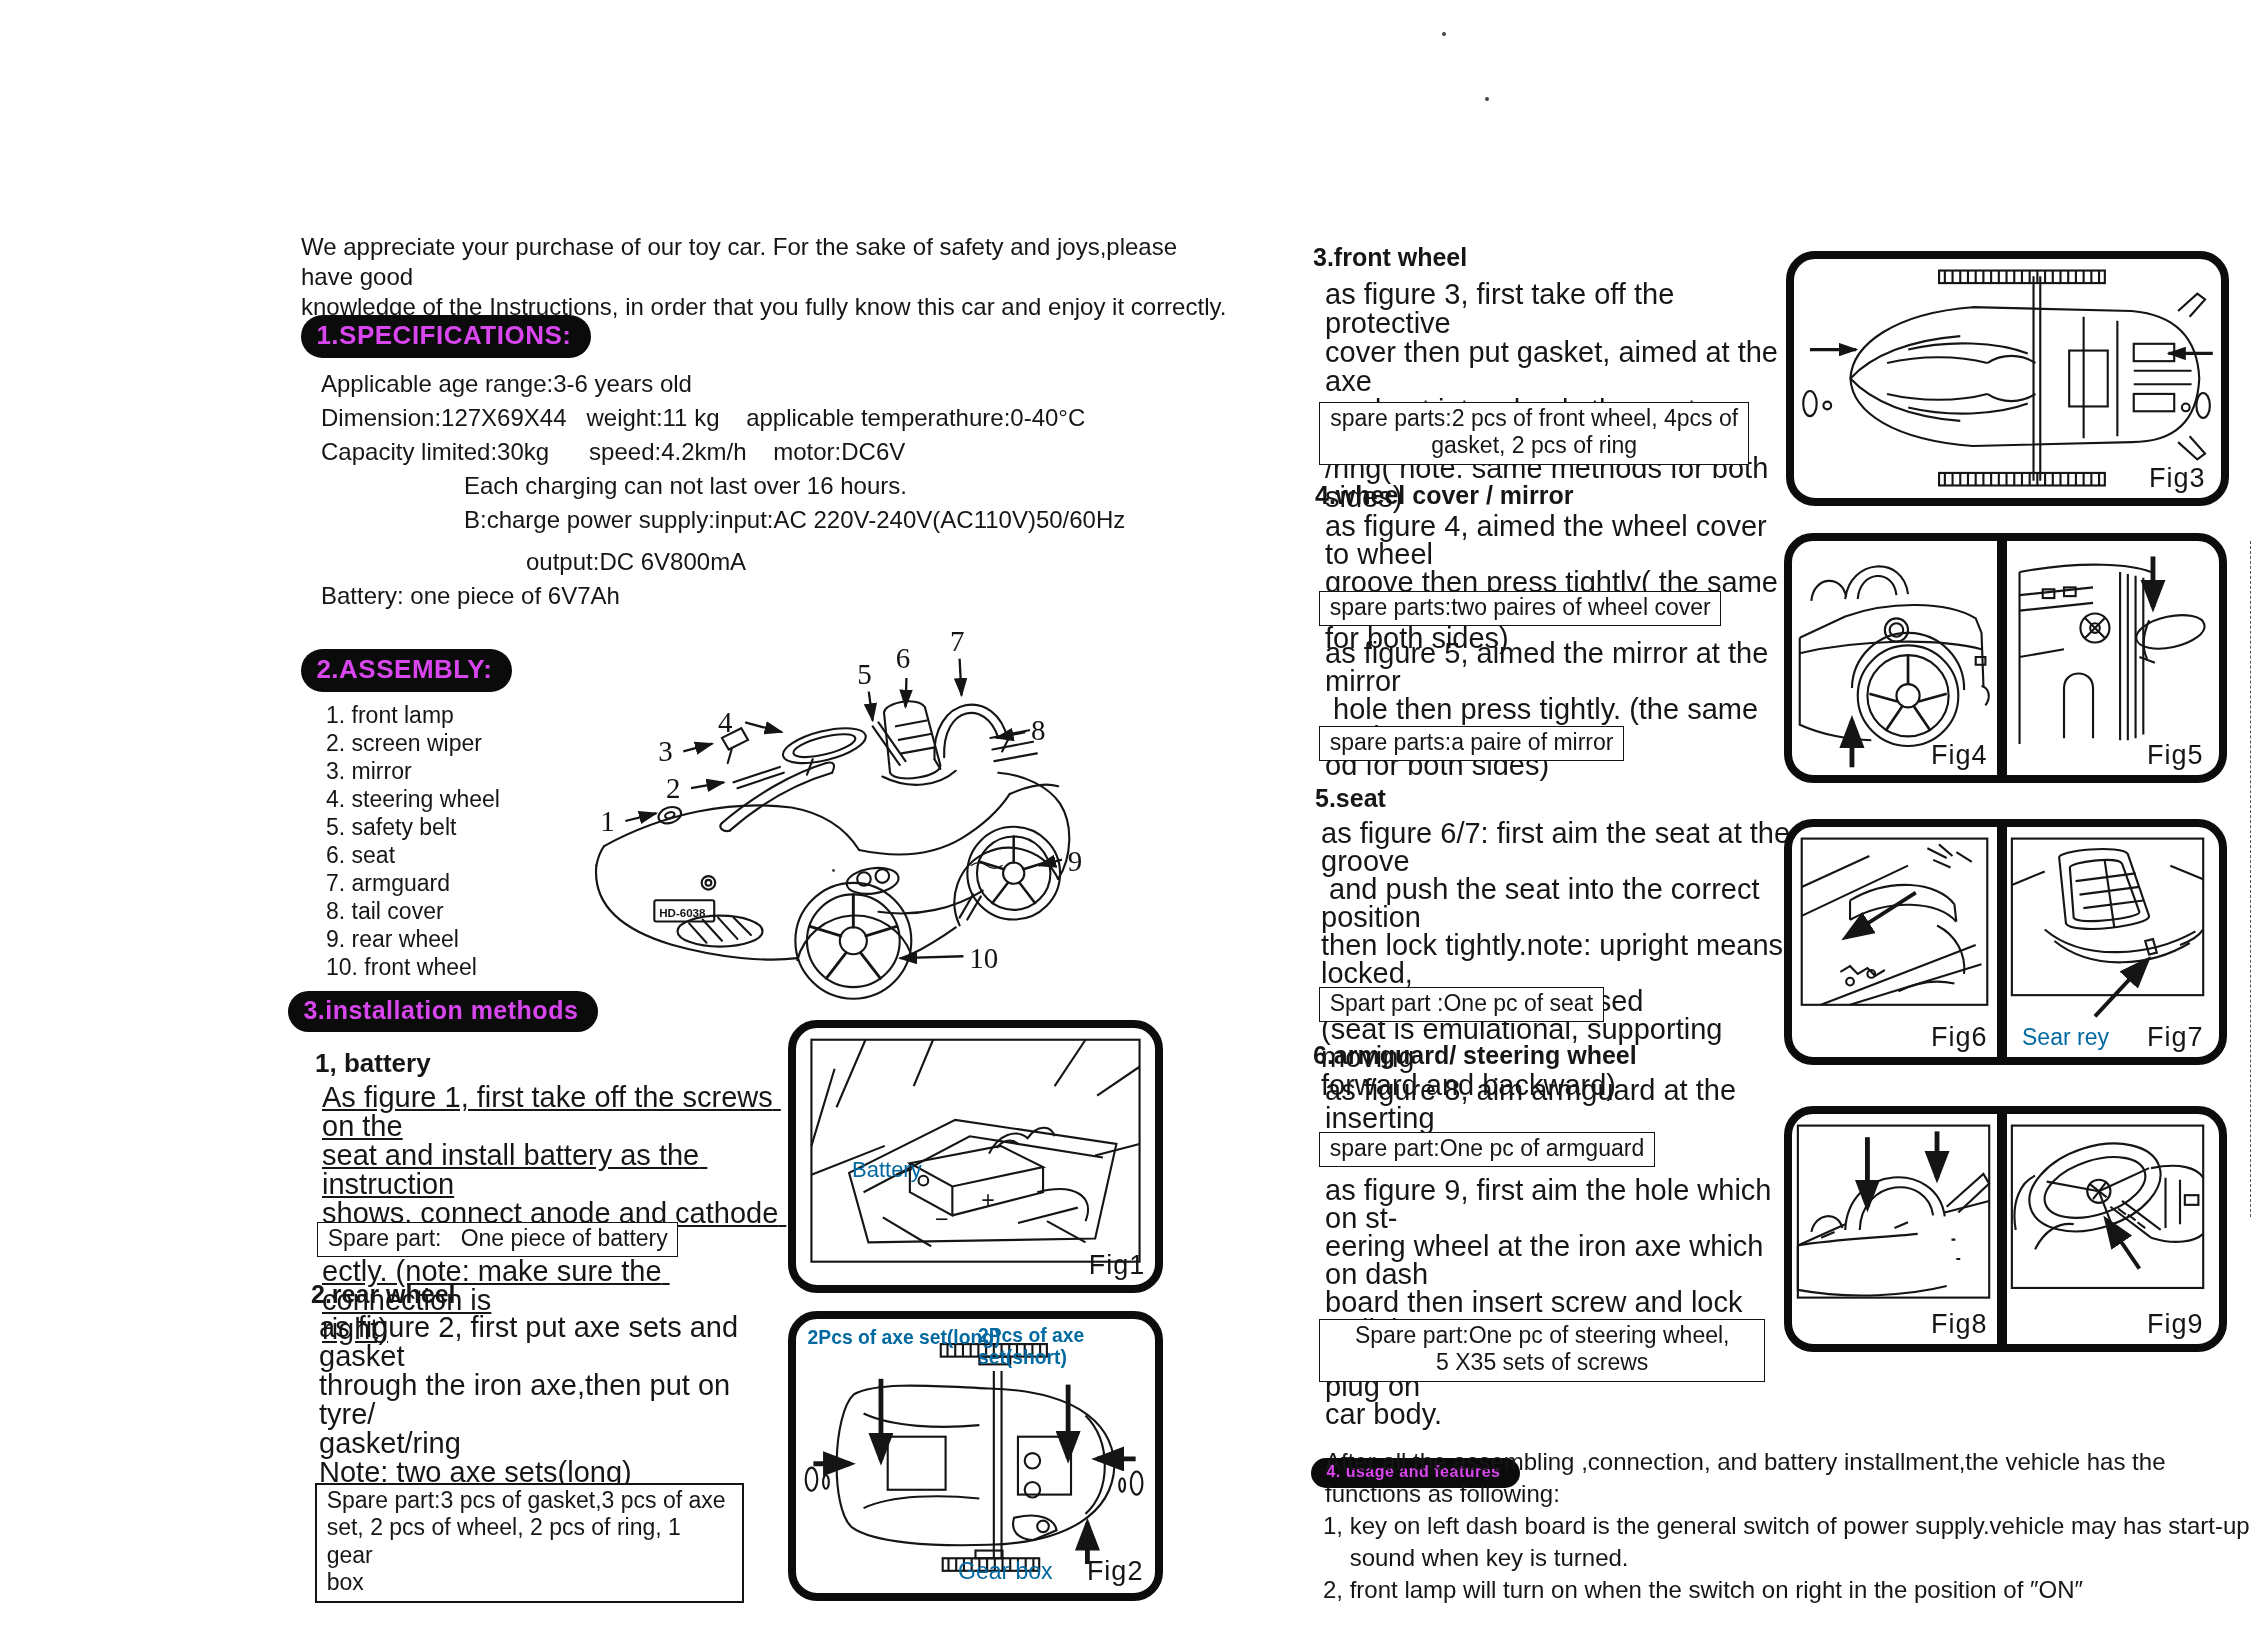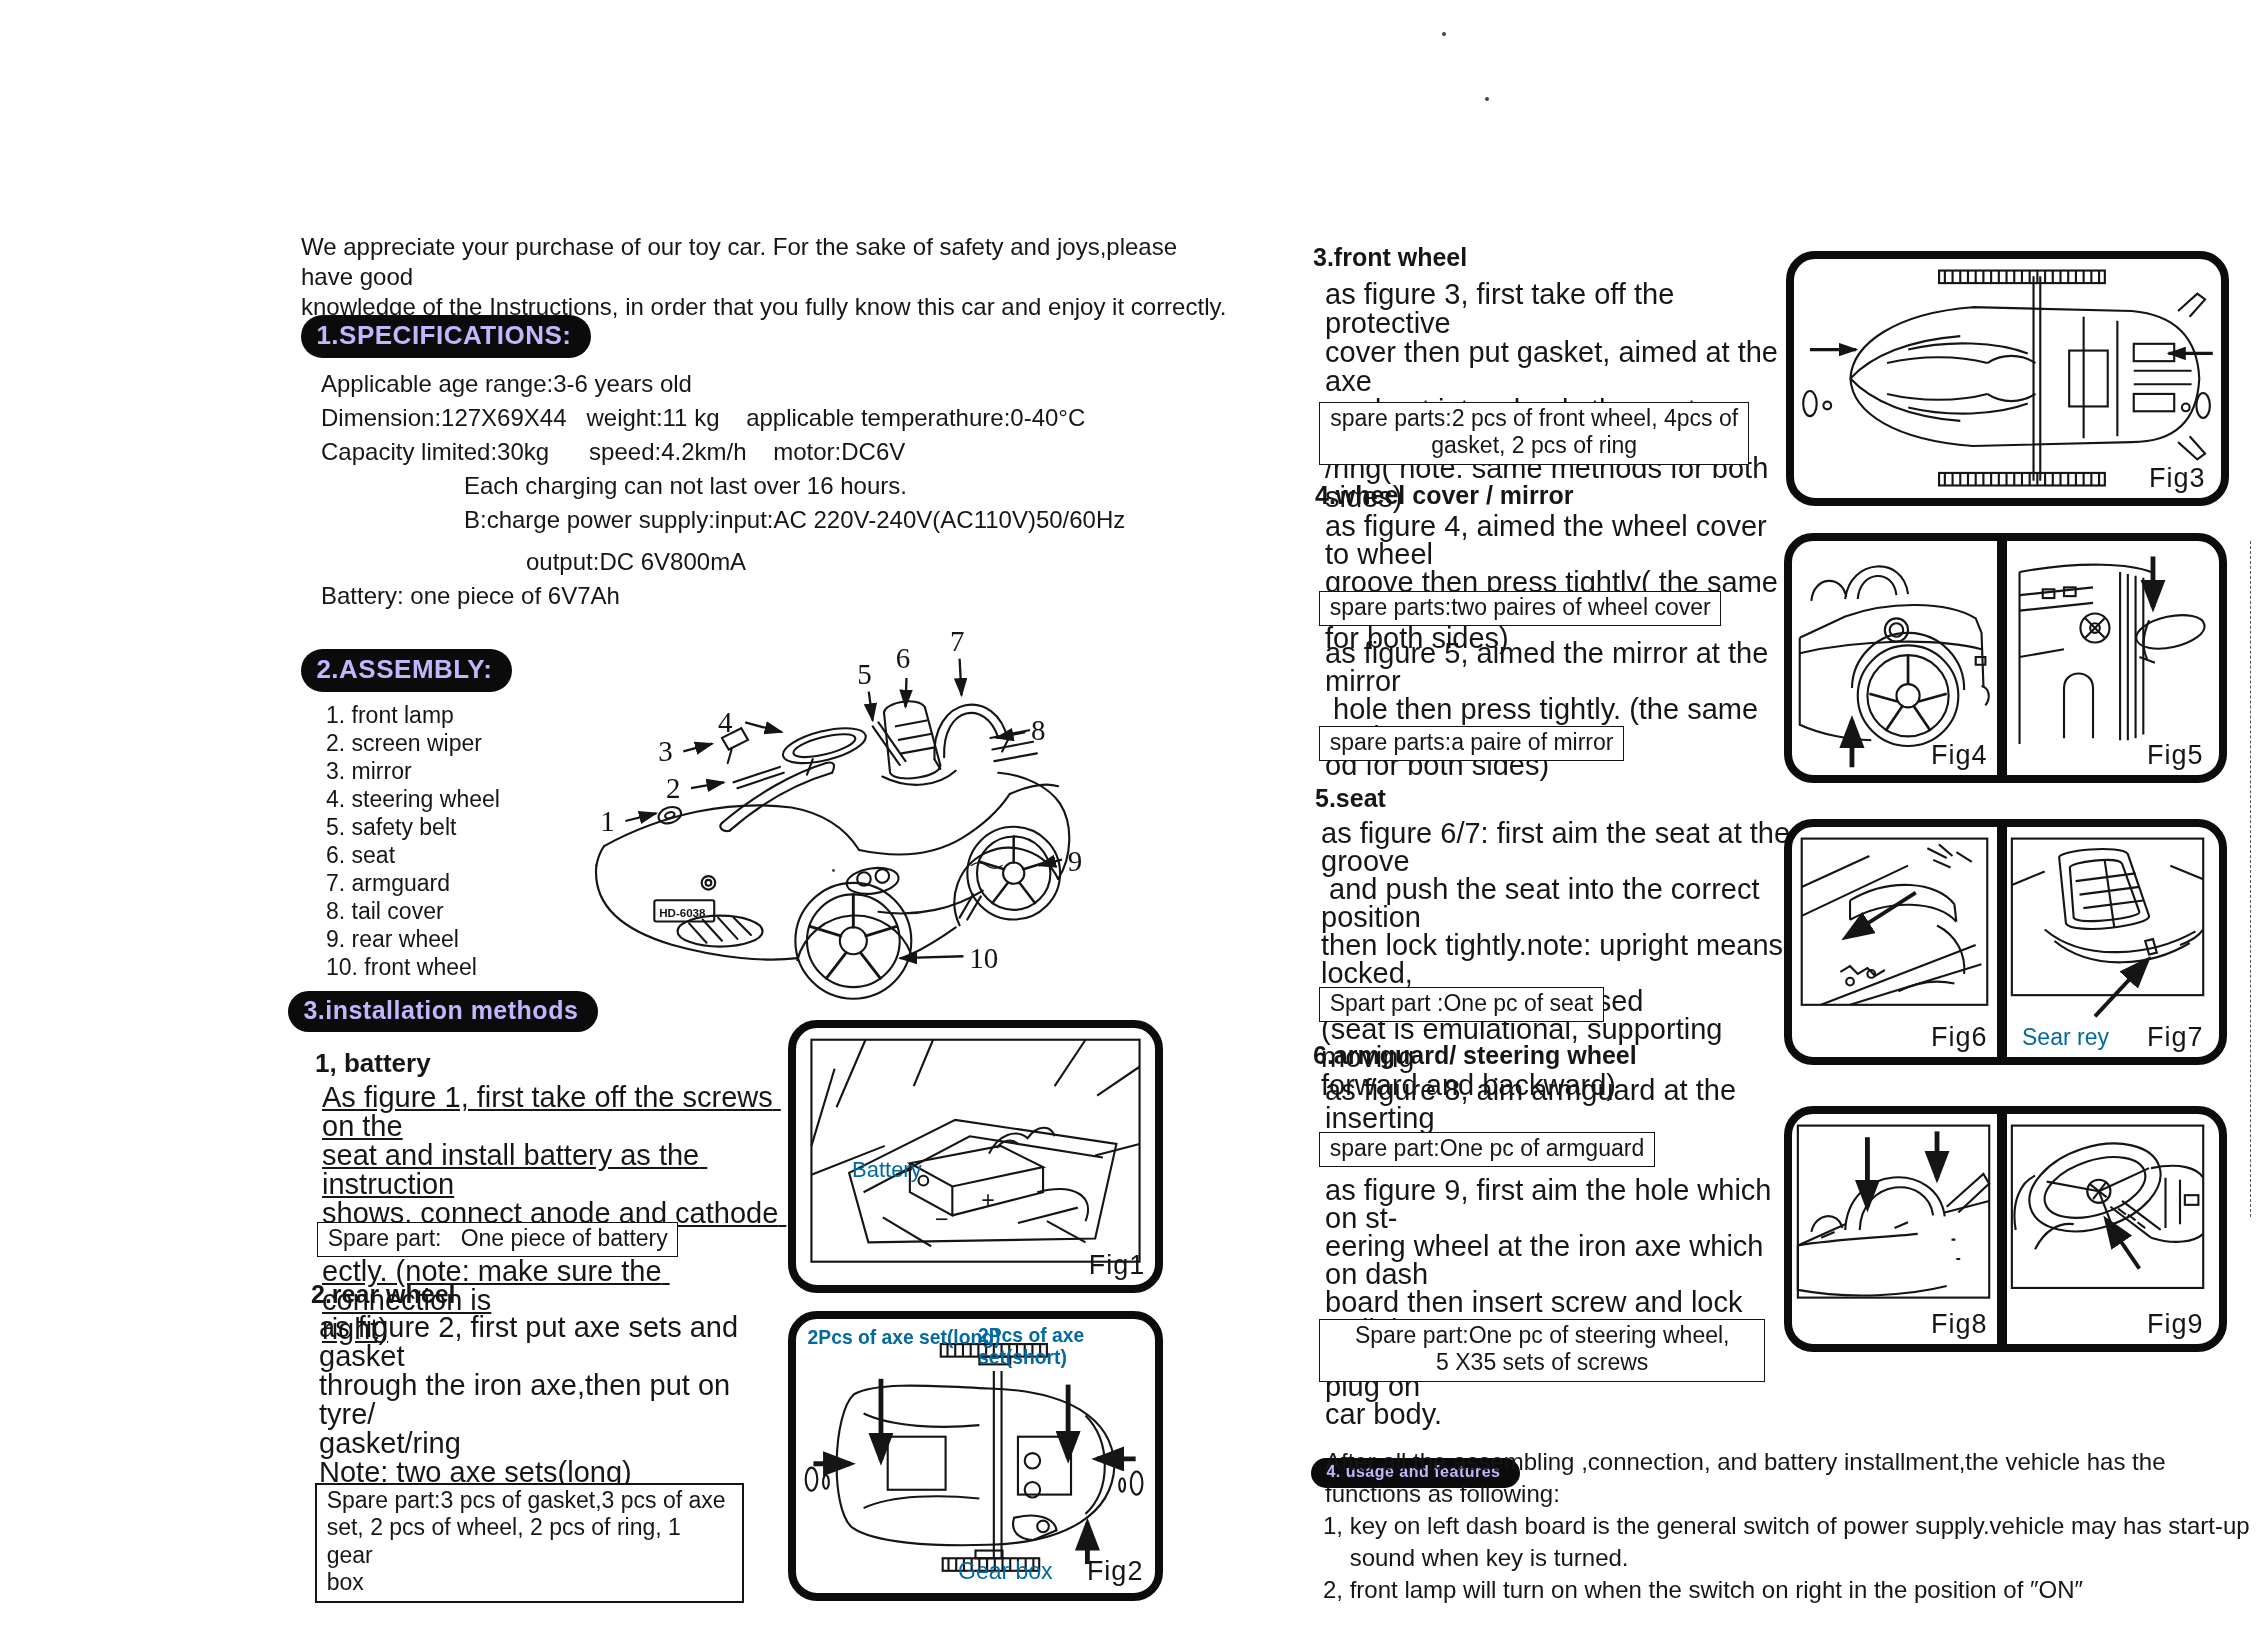--- a/index.html
+++ b/index.html
@@ -4,21 +4,21 @@
 <style>
   html,body{margin:0;padding:0;}
   body{
     width:2257px;height:1633px;position:relative;background:#ffffff;
     font-family:"Liberation Sans",sans-serif;color:#161616;
     -webkit-font-smoothing:antialiased;overflow:hidden;
   }
   .abs{position:absolute;}
   .pre{white-space:pre-wrap;}
   .pill{
-    background:#0b0b0b;color:#c4b5fd;font-weight:bold;
+    background:#0b0b0b;color:#d946ef;font-weight:bold;
     border-radius:25px;padding:4.8px 19.3px 6.8px 15.4px;display:inline-block;
     letter-spacing:0.5px;
     text-align:right;
   }
   .body-txt{font-size:29px;line-height:29px;}
   .spare{
     border:2.9px solid #141414;padding:1.9px 9.7px 3.9px 9.7px;display:inline-block;
     font-size:23px;line-height:27.5px;background:#fff;
   }
   .subhead{font-size:25px;font-weight:700;}

